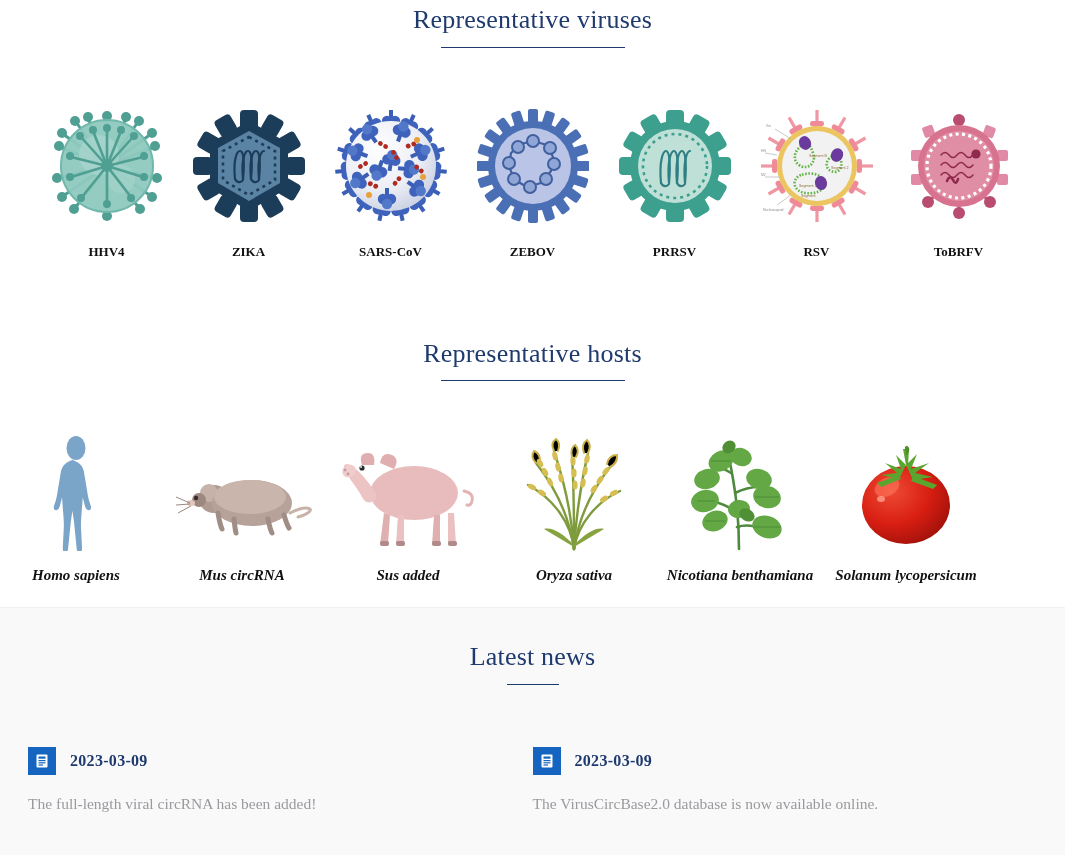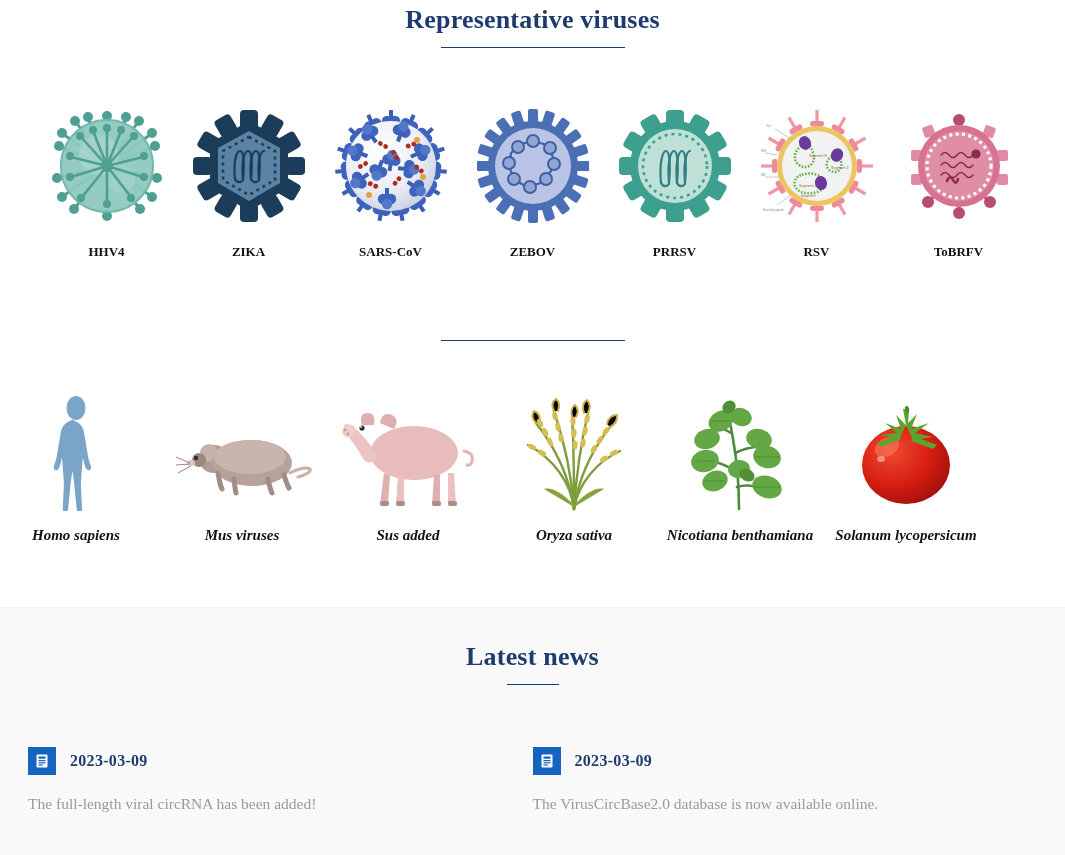--- a/index.html
+++ b/index.html
@@ -11,21 +11,21 @@
     overflow: hidden;
   }
 
   .page { width: 1065px; height: 855px; position: relative; }
 
   
   .section-head {
     text-align: center;
     color: #1f3a6e;
     font-size: 26px;
-    font-weight: 700;
+    font-weight: 400;
     letter-spacing: .2px;
     line-height: 1.1;
   }
   .head-rule {
     width: 184px; height: 0;
     border-top: 1.6px solid #1f3a6e;
     margin: 12px auto 0;
   }
   .head-rule.short { width: 52px; }
 
@@ -619,20 +619,21 @@
             <path d="M44,74 q3,-7 6,-1 q3,6 5,-1" fill="none" stroke="#8e2a4d" stroke-width="2.6" stroke-linecap="round"></path>
           </svg>
         </div>
         <div class="virus-label">ToBRFV</div>
       </div>
 
     </div>
   </section>
 
   <section class="hosts-section">
+    <div class="section-head">Representative hosts</div>
     <div class="head-rule"></div>
 
     <div class="host-row">
 
       <div class="host-cell">
         <div class="host-art">
           <svg width="70" height="116" viewBox="0 0 70 116">
             <g fill="#7ba4c9">
               <ellipse cx="35" cy="13" rx="9.5" ry="12"></ellipse>
               <path d="M35,25 c-8,0 -13,4 -15,11 l-4,24 c-0.6,4 -2,8 -3,11 c-1,3 1,5 3,4 c1.4,-0.6 2.4,-2.4 3,-4.6
@@ -663,21 +664,21 @@
               <circle cx="24" cy="47" r="2.2" fill="#3a2d28"></circle>
               <ellipse cx="19" cy="52" rx="4" ry="3" fill="#e2c6c0"></ellipse>
               <g stroke="#8d7a73" stroke-width="0.9">
                 <line x1="18" y1="52" x2="4" y2="46"></line>
                   <line x1="18" y1="53" x2="4" y2="54"></line>
                 <line x1="19" y1="55" x2="6" y2="62"></line>
               </g>
             </g>
           </svg>
         </div>
-        <div class="host-label">Mus viruses</div>
+        <div class="host-label">Mus circRNA</div>
       </div>
 
       <div class="host-cell">
         <div class="host-art">
           <svg width="145" height="110" viewBox="0 0 145 110">
             <g>
               <path d="M128,50 q10,2 8,10 q-1,5 -5,4" fill="none" stroke="#e3b4b4" stroke-width="3" stroke-linecap="round"></path>
               <ellipse cx="78" cy="52" rx="44" ry="27" fill="#e8bcbc"></ellipse>
               <path d="M40,52 C32,40 22,28 14,24 C8,21 6,26 10,32 C16,41 22,48 26,56 C30,64 36,62 40,58 Z" fill="#edc4c4"></path>
               <path d="M26,24 q-4,-12 6,-12 q8,0 6,12 Z" fill="#e0aeae"></path>

